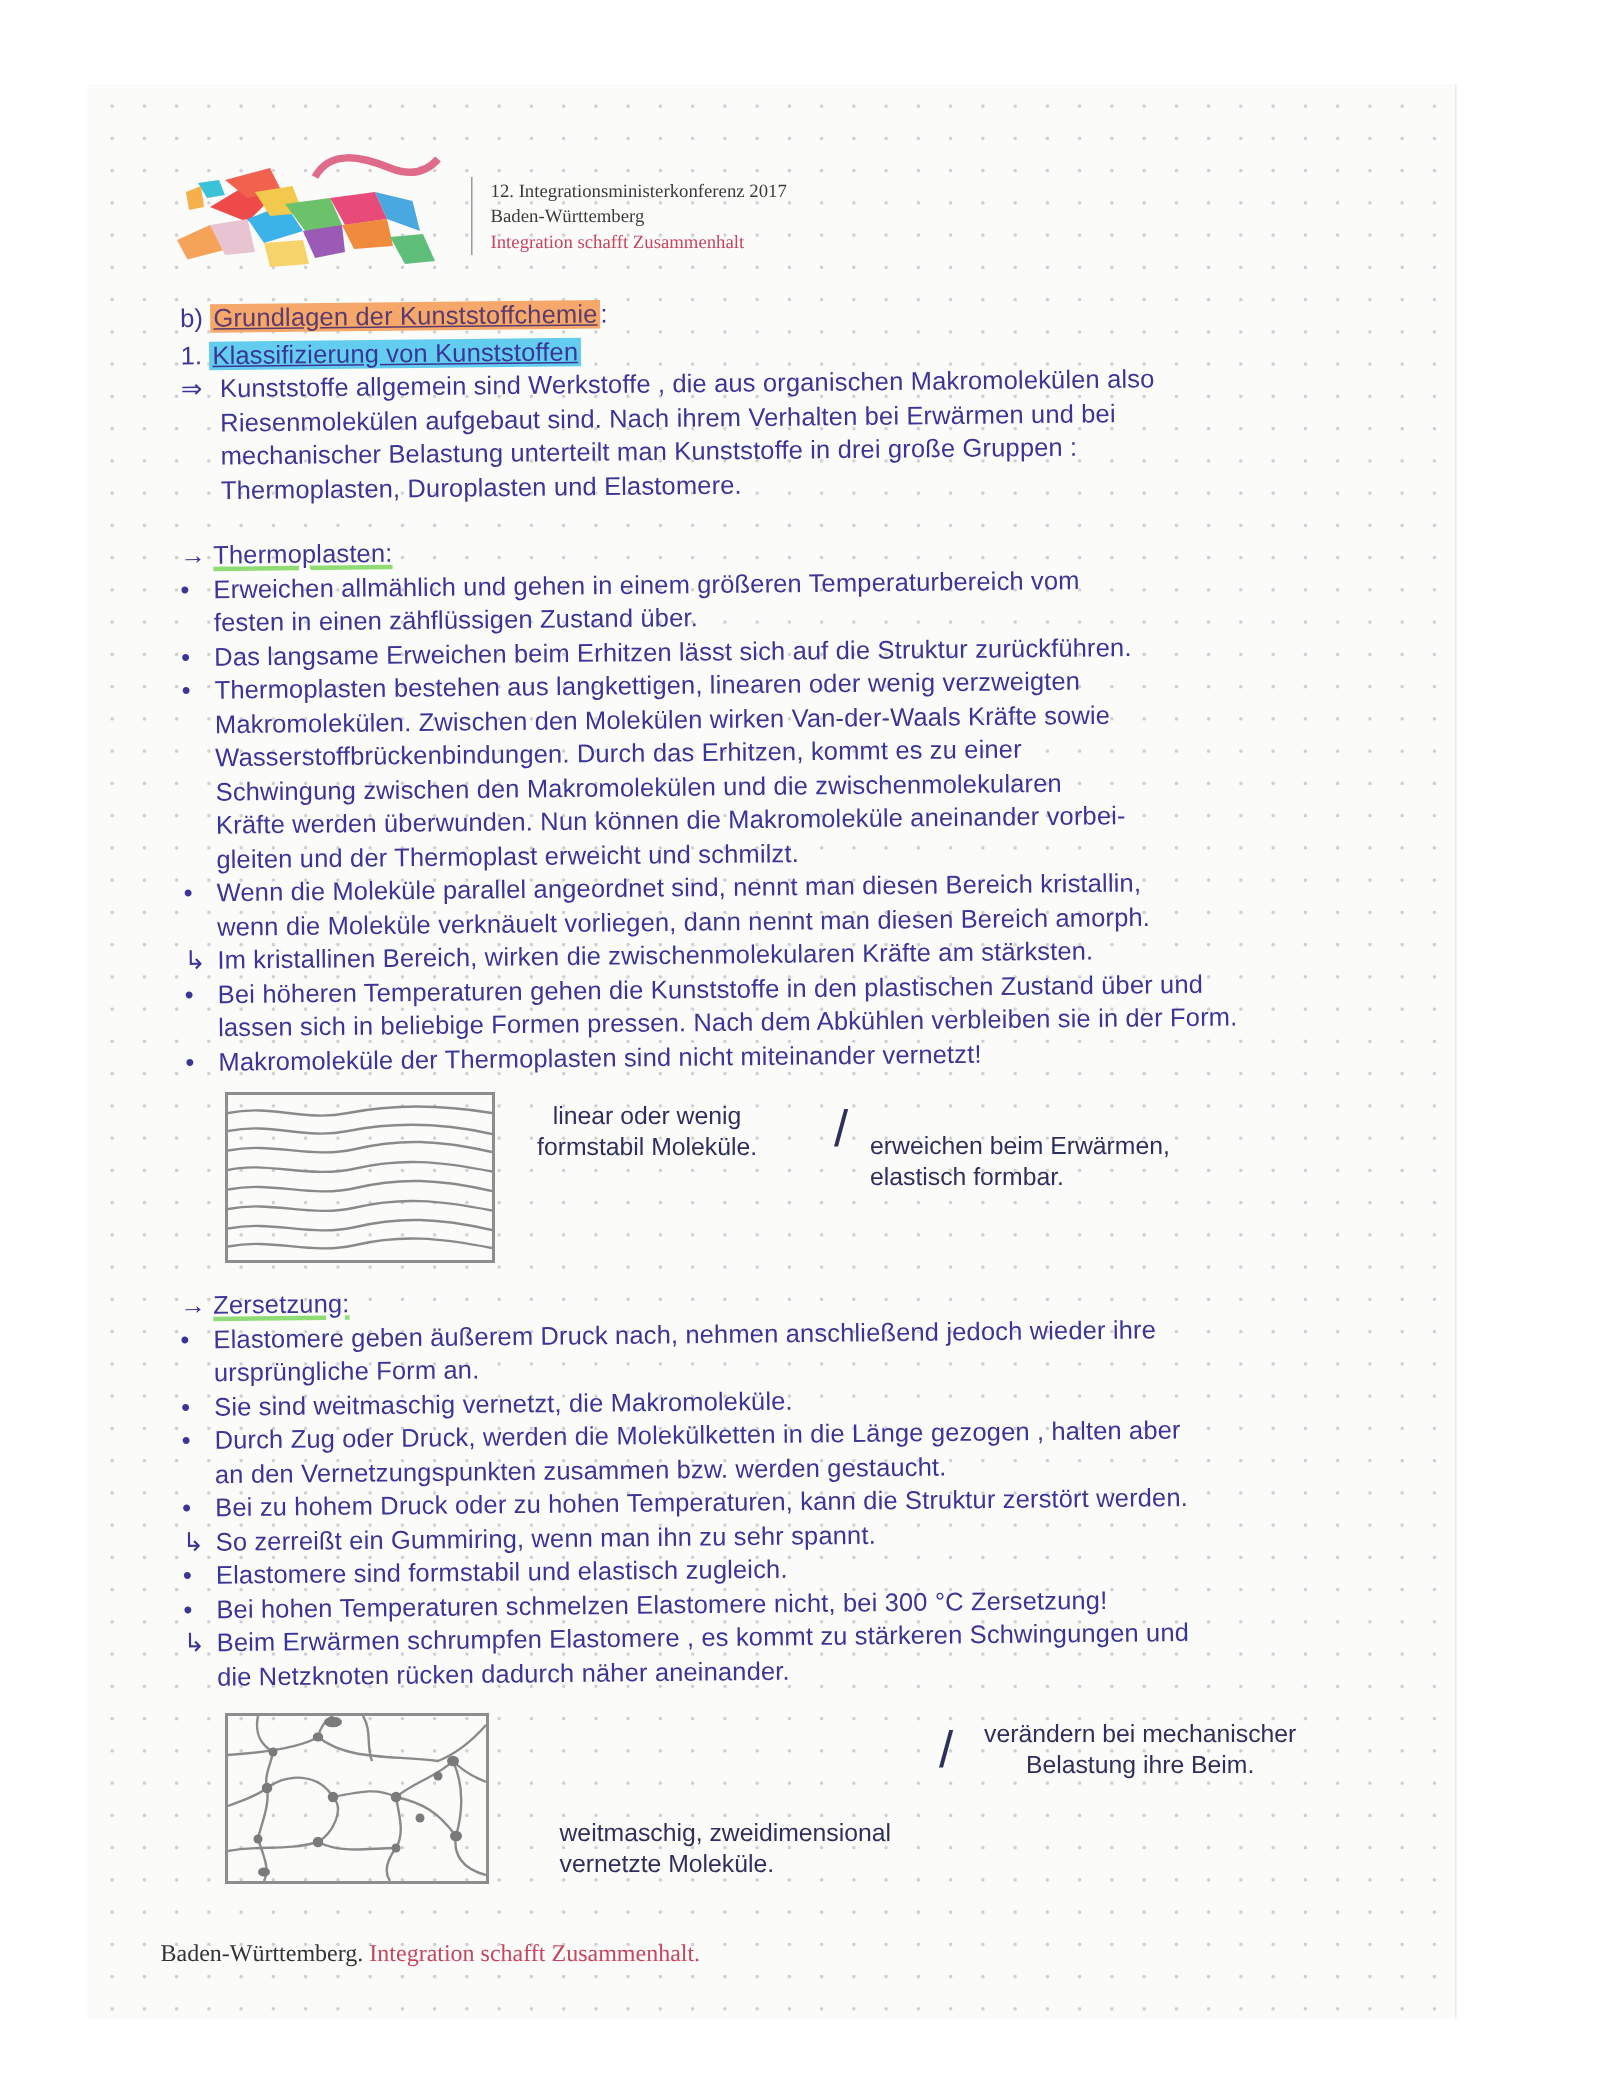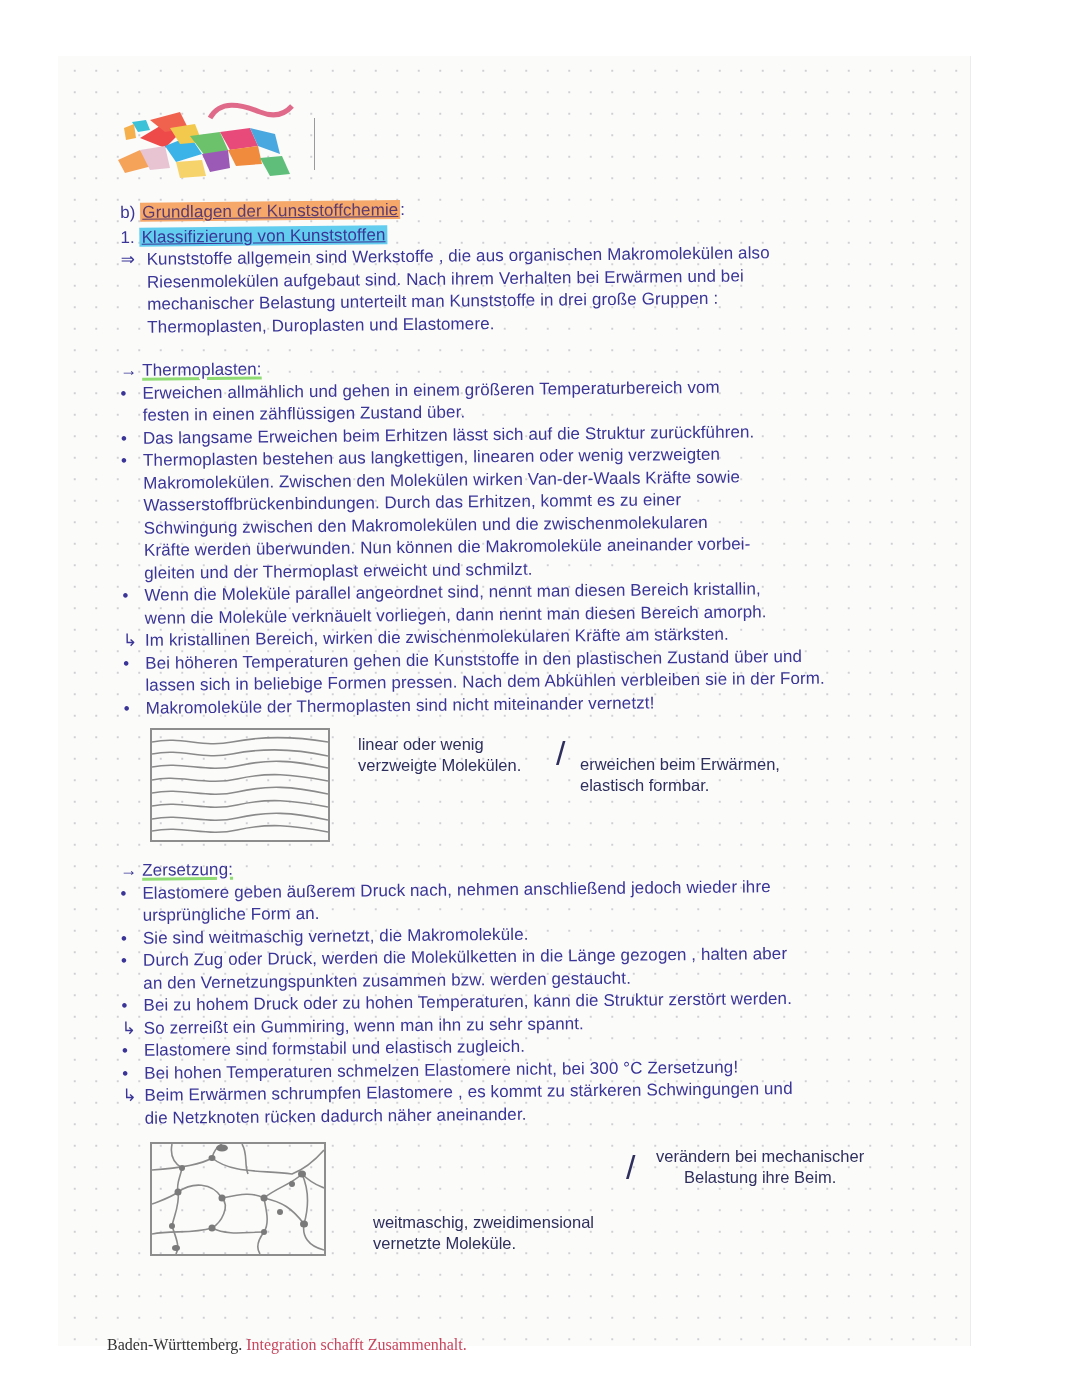--- a/index.html
+++ b/index.html
@@ -61,21 +61,20 @@
     color: #2f2f5e; font-size: 16.5px; line-height: 21px;
   }
   .slash {
     position: absolute; font-family: "Liberation Sans", sans-serif;
     color: #2f2f5e; font-size: 34px; line-height: 34px;
   }
   .footer {
     position: absolute; left: 107px; top: 1294px;
     font-family: "Liberation Serif", serif; font-size: 16px;
     color: #333;
-    margin-top: 42px;
   }
   .footer .accent { color: #c8455e; }
 </style>
 </head>
 <body>
 
 <div class="paper"></div>
 
 <div class="header">
   <svg class="logo" viewBox="0 0 190 82">
@@ -90,20 +89,25 @@
     <polygon points="110,34 140,30 148,48 120,52" fill="#e84a7a"></polygon>
     <polygon points="118,52 148,48 152,66 126,68" fill="#f08a3c"></polygon>
     <polygon points="140,30 165,36 170,56 148,48" fill="#4aa8e0"></polygon>
     <polygon points="150,60 172,58 180,76 160,78" fill="#5fbf7a"></polygon>
     <polygon points="22,24 36,22 40,32 28,34" fill="#3bc1d8"></polygon>
     <polygon points="66,64 92,62 96,78 70,80" fill="#f7d36b"></polygon>
     <path d="M100,20 C 110,2 130,6 150,14 C 165,20 175,16 182,8" stroke="#e06a8a" stroke-width="5" fill="none"></path>
     <polygon points="14,30 24,26 26,40 16,42" fill="#f5b04c"></polygon>
   </svg>
   <div class="header-divider"></div>
+  <div class="header-text">
+    <div>12. Integrationsministerkonferenz 2017</div>
+    <div>Baden-Württemberg</div>
+    <div class="accent">Integration schafft Zusammenhalt</div>
+  </div>
 </div>
 
 <div class="hw" style="left:120px; top:202px;">
   <div class="line">
     <span>b)</span>
     <span class="hl-orange">Grundlagen der Kunststoffchemie</span><span>:</span>
   </div>
   <div class="line" style="margin-top:2px;">
     <span>1.</span>
     <span class="hl-blue">Klassifizierung von Kunststoffen</span>
@@ -154,23 +158,23 @@
     <path d="M0,12 C 30,6 50,18 80,12 S 140,6 176,12"></path>
     <path d="M0,24 C 30,18 50,30 80,24 S 140,18 176,26"></path>
     <path d="M0,37 C 30,31 55,43 85,36 S 140,30 176,38"></path>
     <path d="M0,50 C 25,44 55,56 85,49 S 140,44 176,51"></path>
     <path d="M0,63 C 30,57 55,69 85,62 S 140,56 176,64"></path>
     <path d="M0,76 C 30,70 55,82 85,75 S 140,70 176,77"></path>
     <path d="M0,89 C 30,83 55,95 85,88 S 140,82 176,90"></path>
     <path d="M0,101 C 30,95 55,107 85,100 S 140,95 176,102"></path>
   </g>
 </svg>
-<div class="caption" style="left:358px; top:734px;">
+<div class="caption" style="left:358px; top:734px;text-align:center;">
   <div>linear oder wenig</div>
-  <div>verzweigte Molekülen.</div>
+  <div>formstabil Moleküle.</div>
 </div>
 <div class="slash" style="left:556px; top:736px;">/</div>
 <div class="caption" style="left:580px; top:754px;">
   <div>erweichen beim Erwärmen,</div>
   <div>elastisch formbar.</div>
 </div>
 
 <div class="hw" style="left:120px; top:860px;">
   <div class="line">
     <span class="bullet-mark">→</span><span class="hl-green">Zersetzung:</span>

